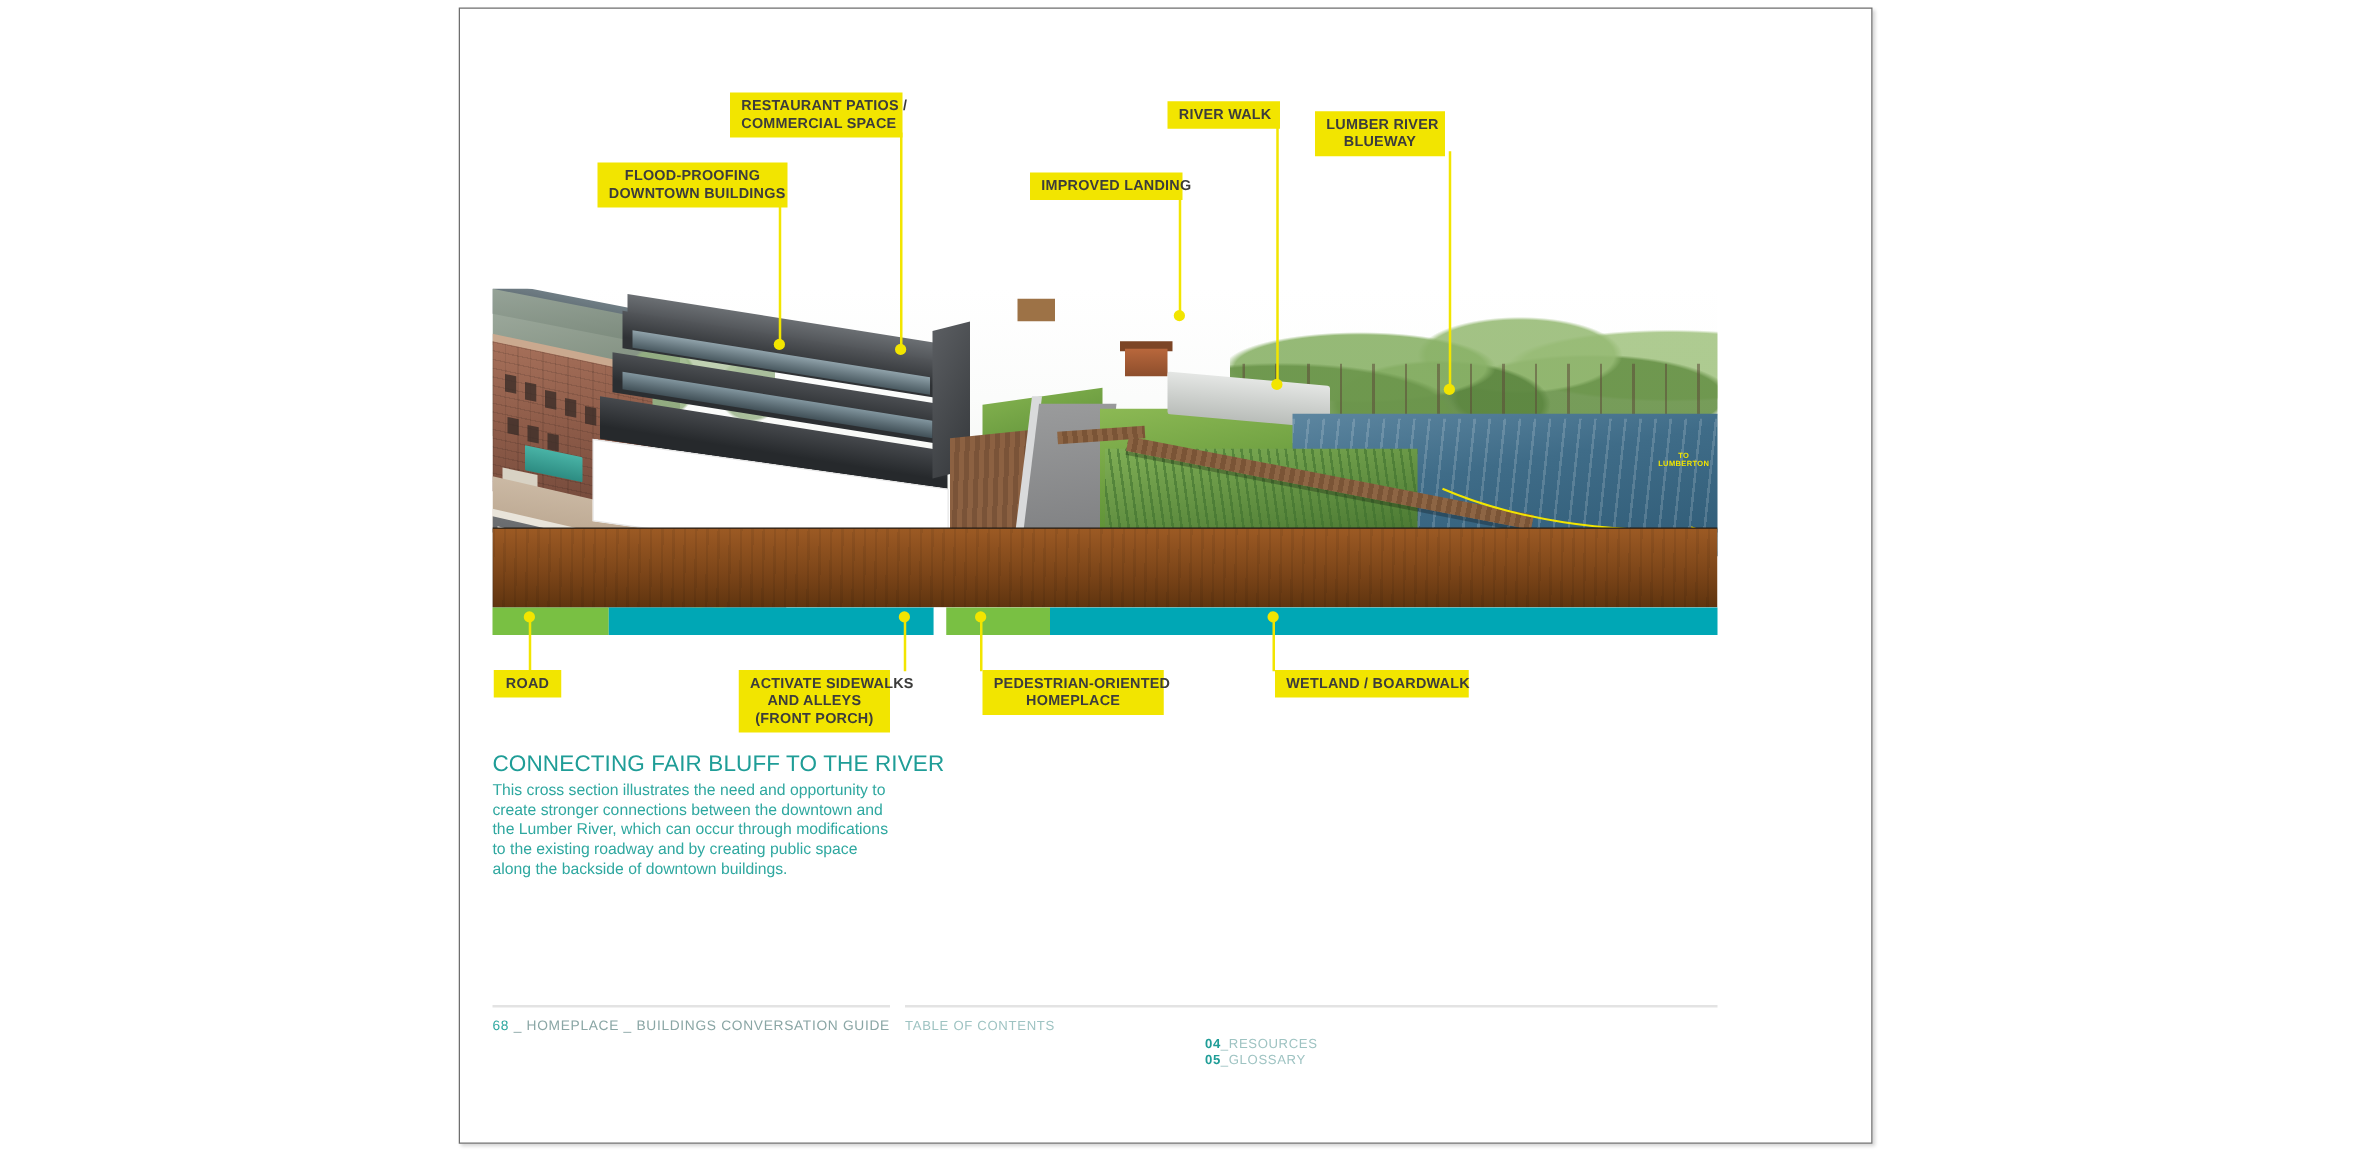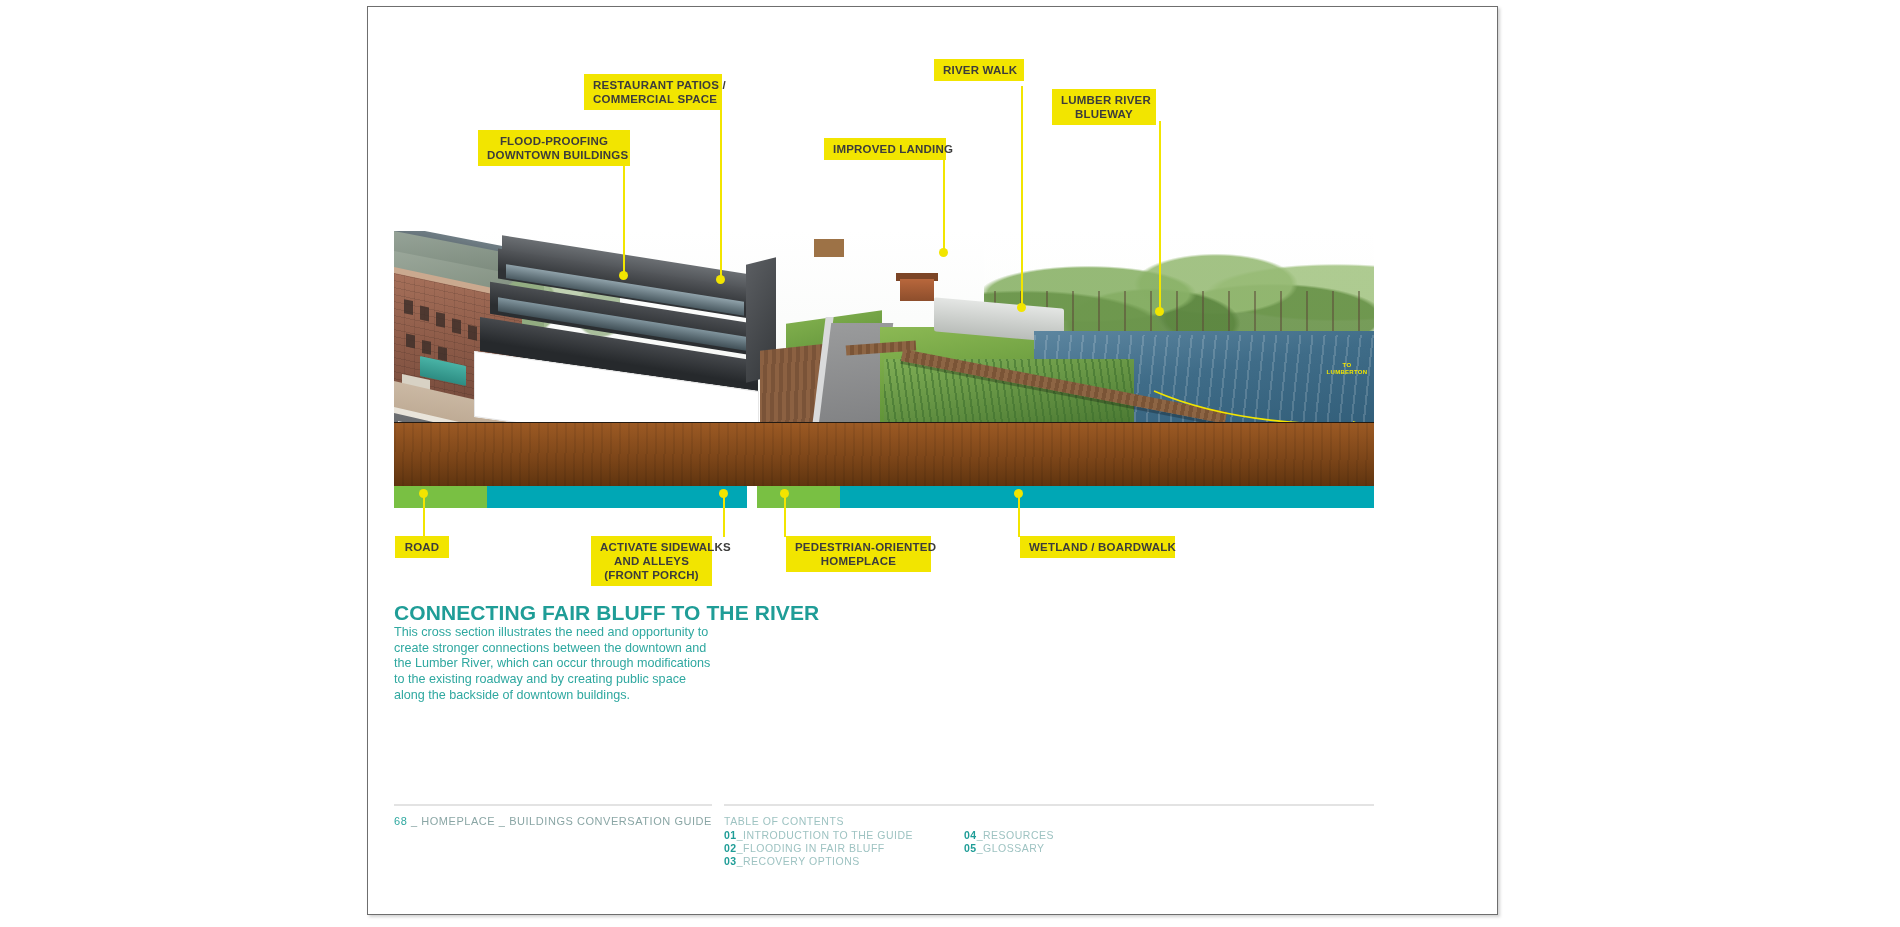--- a/index.html
+++ b/index.html
@@ -130,21 +130,21 @@
   .cseg{height:100%;}
 
   
   .callout{position:absolute;background:#F2E500;color:#3c3c3b;font-weight:700;
     font-size:11.5px;line-height:14px;letter-spacing:.2px;text-align:center;
     padding:4px 9px;box-sizing:border-box;white-space:pre;}
   .leader{position:absolute;background:#F2E500;width:2px;}
   .dot{position:absolute;width:9px;height:9px;border-radius:50%;background:#F2E500;}
 
   
-  .headline{position:absolute;left:26px;top:594px;font-size:21px;font-weight:700;
+  .headline{position:absolute;left:26px;top:594px;font-size:18px;font-weight:400;
     color:#1F9D97;letter-spacing:.1px;}
   .body{position:absolute;left:26px;top:618px;width:318px;font-size:12.6px;line-height:15.7px;
     color:#2FA8A0;}
 
   
   .rule{position:absolute;height:2px;background:#e3e3e3;}
   .foot-left{position:absolute;left:26px;top:808px;font-size:11px;letter-spacing:.55px;color:#8aa6a5;}
   .foot-left b{color:#2FA8A0;font-weight:400;}
   .toc-title{position:absolute;left:356px;top:808px;font-size:10.5px;letter-spacing:.55px;color:#9ec3c2;}
   .toc-col{position:absolute;font-size:10.5px;letter-spacing:.5px;line-height:12.8px;color:#9ec3c2;}
@@ -245,21 +245,21 @@
 
   <div class="callout" style="left:110px;top:123px;width:152px;">FLOOD-PROOFING
 DOWNTOWN BUILDINGS</div>
   <div class="leader" style="left:255px;top:155px;height:113px;"></div>
   <div class="dot" style="left:251px;top:264px;"></div>
 
   <div class="callout" style="left:456px;top:131px;width:122px;">IMPROVED LANDING</div>
   <div class="leader" style="left:575px;top:153px;height:92px;"></div>
   <div class="dot" style="left:571px;top:241px;"></div>
 
-  <div class="callout" style="left:566px;top:52px;width:90px;">RIVER WALK</div>
+  <div class="callout" style="left:566px;top:74px;width:90px;">RIVER WALK</div>
   <div class="leader" style="left:653px;top:79px;height:221px;"></div>
   <div class="dot" style="left:649px;top:296px;"></div>
 
   <div class="callout" style="left:684px;top:82px;width:104px;">LUMBER RIVER
 BLUEWAY</div>
   <div class="leader" style="left:791px;top:114px;height:190px;"></div>
   <div class="dot" style="left:787px;top:300px;"></div>
 
   <div class="leader" style="left:55px;top:485px;height:45px;"></div>
   <div class="dot" style="left:51px;top:482px;"></div>
@@ -285,23 +285,18 @@
 
   <div class="rule" style="left:26px;top:797px;width:318px;"></div>
   <div class="rule" style="left:356px;top:797px;width:650px;"></div>
 
   <div class="foot-left">
     <b>68</b>
     <span>_ HOMEPLACE _ BUILDINGS CONVERSATION GUIDE</span>
   </div>
 
   <div class="toc-title">TABLE OF CONTENTS</div>
-  <div class="toc-col toc-a" id="tocA">
-      <div class="toc-row"><b>01</b><span>_INTRODUCTION TO THE GUIDE</span></div>
-      <div class="toc-row"><b>02</b><span>_FLOODING IN FAIR BLUFF</span></div>
-      <div class="toc-row"><b>03</b><span>_RECOVERY OPTIONS</span></div>
-    </div>
   <div class="toc-col toc-b" id="tocB">
       <div class="toc-row"><b>04</b><span>_RESOURCES</span></div>
       <div class="toc-row"><b>05</b><span>_GLOSSARY</span></div>
     </div>
 
 </div>
 
 </body></html>

